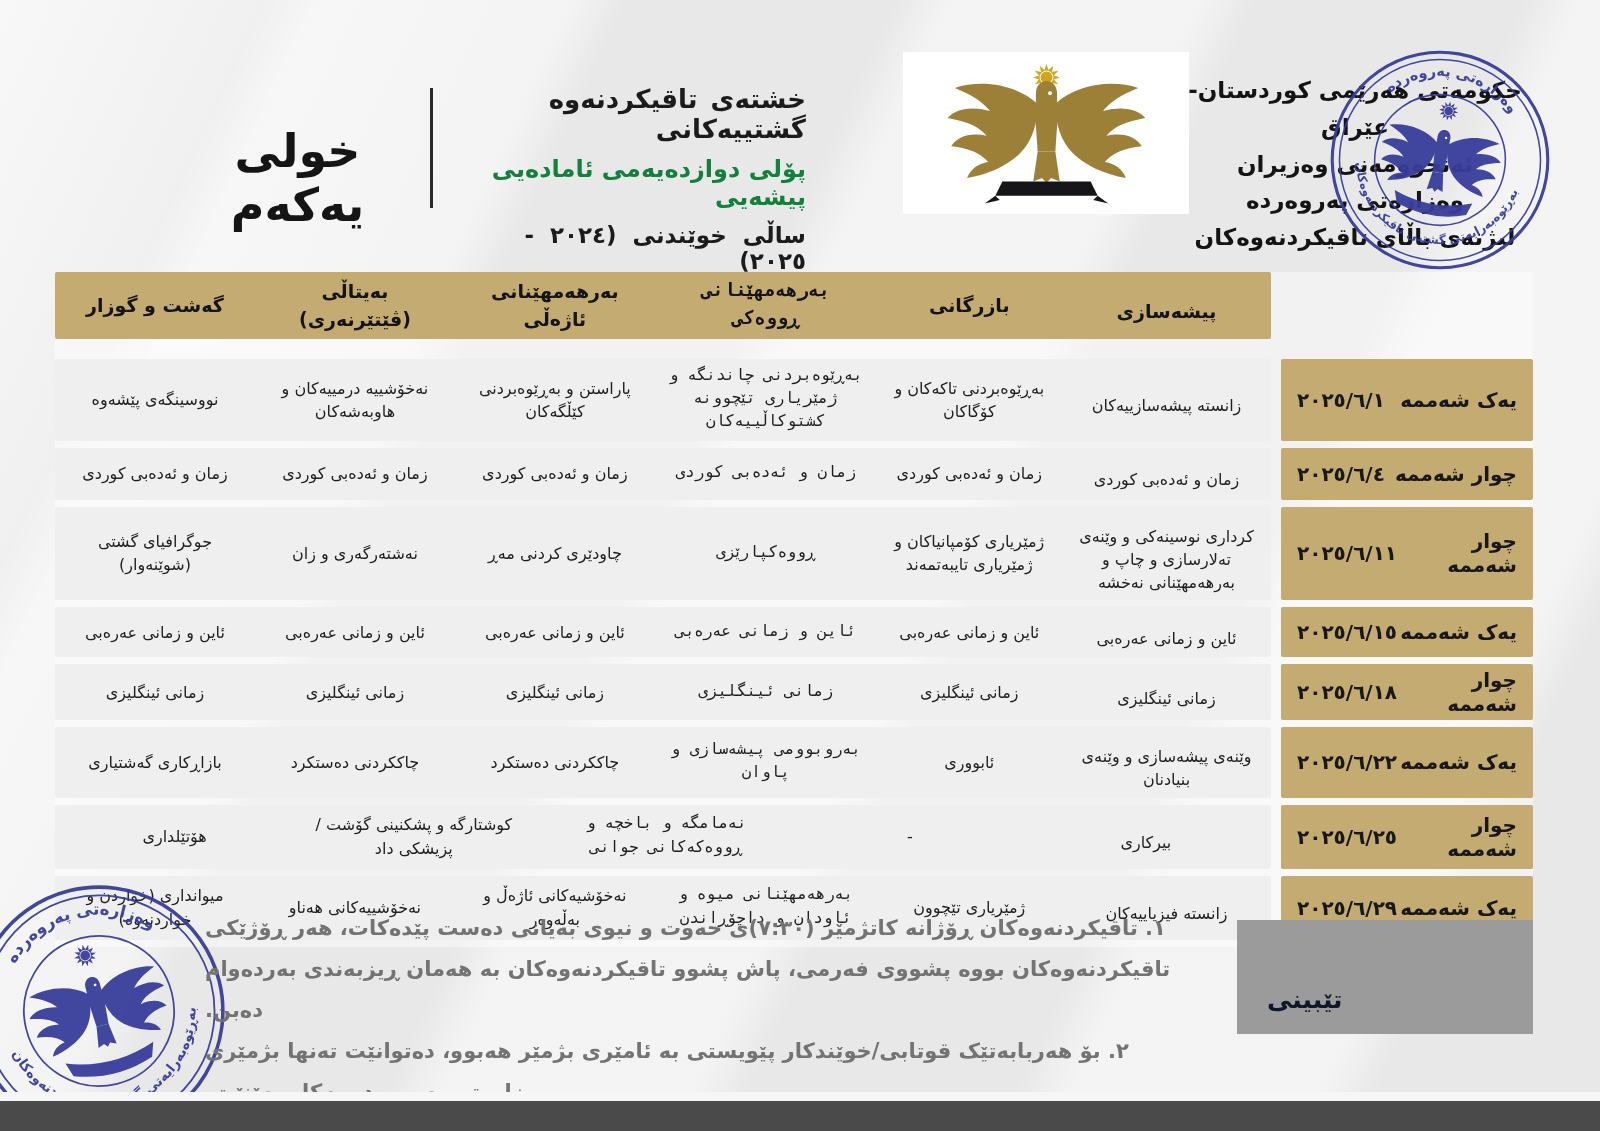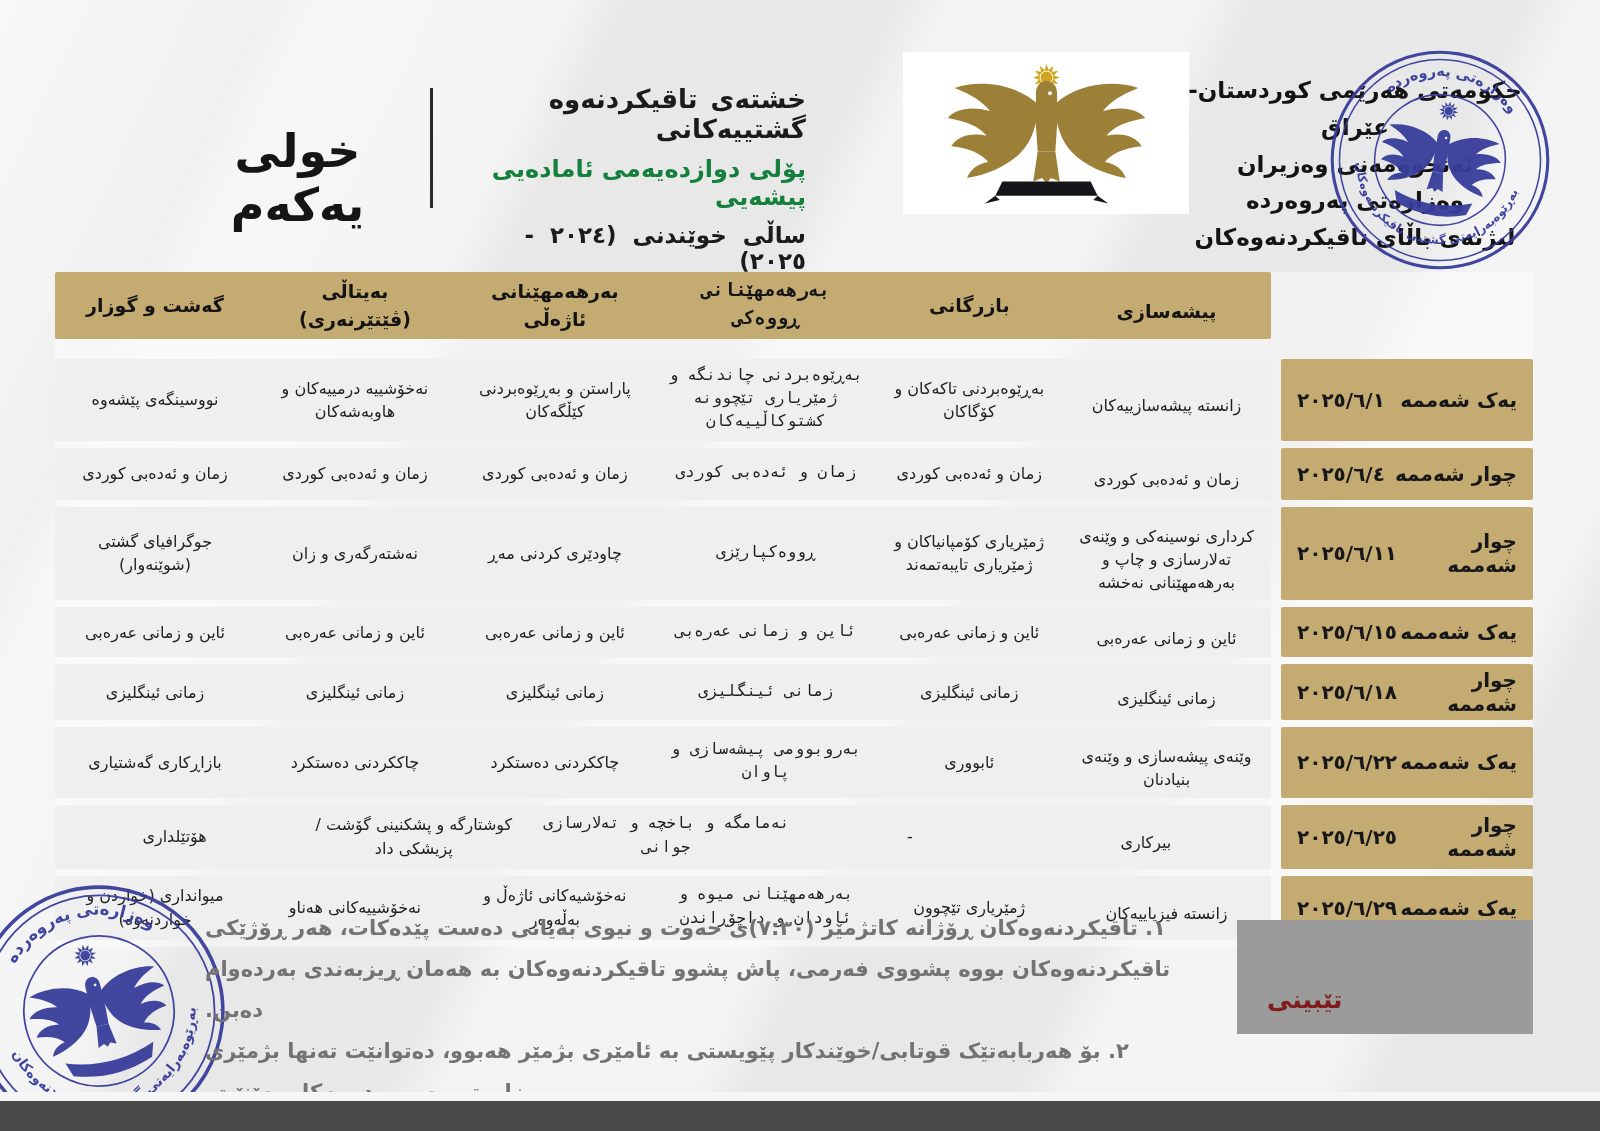--- a/index.html
+++ b/index.html
@@ -81,21 +81,21 @@
 
   
   .notes {
     position:absolute; left:205px; top:908px; width:1025px;
     direction:rtl; text-align:left; color:#737373;
     font-size:21px; font-weight:bold; line-height:1.95;
   }
   .notes p { margin:0; }
   .note-box {
     position:absolute; left:1237px; top:920px; width:296px; height:114px;
-    background:#9b9b9b; color:#7f1d1d;
+    background:#9b9b9b; color:#0f172a;
     display:flex; align-items:flex-end; justify-content:flex-start;
     padding:0 0 20px 30px; box-sizing:border-box;
     font-size:25px; font-weight:bold; direction:ltr;
   }
   .footer-light { position:absolute; left:0; bottom:30px; width:100%; height:9px; background:#f6f6f6; }
   .footer-bar { position:absolute; left:0; bottom:0; width:100%; height:30px; background:#4a4a4a; }
 
   svg text { font-family:"DejaVu Sans", sans-serif; }
 </style>
 </head>
@@ -290,21 +290,21 @@
     </div>
 
     <div class="t-row r7">
       <div class="date-box">
         <span>چوار شەممە</span>
         <span>٢٠٢٥/٦/٢٥</span>
       </div>
       <div class="cells">
         <div class="cell">بیرکاری</div>
         <div class="cell">-</div>
-        <div class="cell">نەمامگە و باخچە و تەلارسازی جوانی</div>
+        <div class="cell">نەمامگە و باخچە و ڕووەکەکانی جوانی</div>
         <div class="cell">کوشتارگە و پشکنینی گۆشت / پزیشکی داد</div>
         <div class="cell">هۆتێلداری</div>
       </div>
     </div>
 
     <div class="t-row r8">
       <div class="date-box">
         <span>یەک شەممە</span>
         <span>٢٠٢٥/٦/٢٩</span>
       </div>

